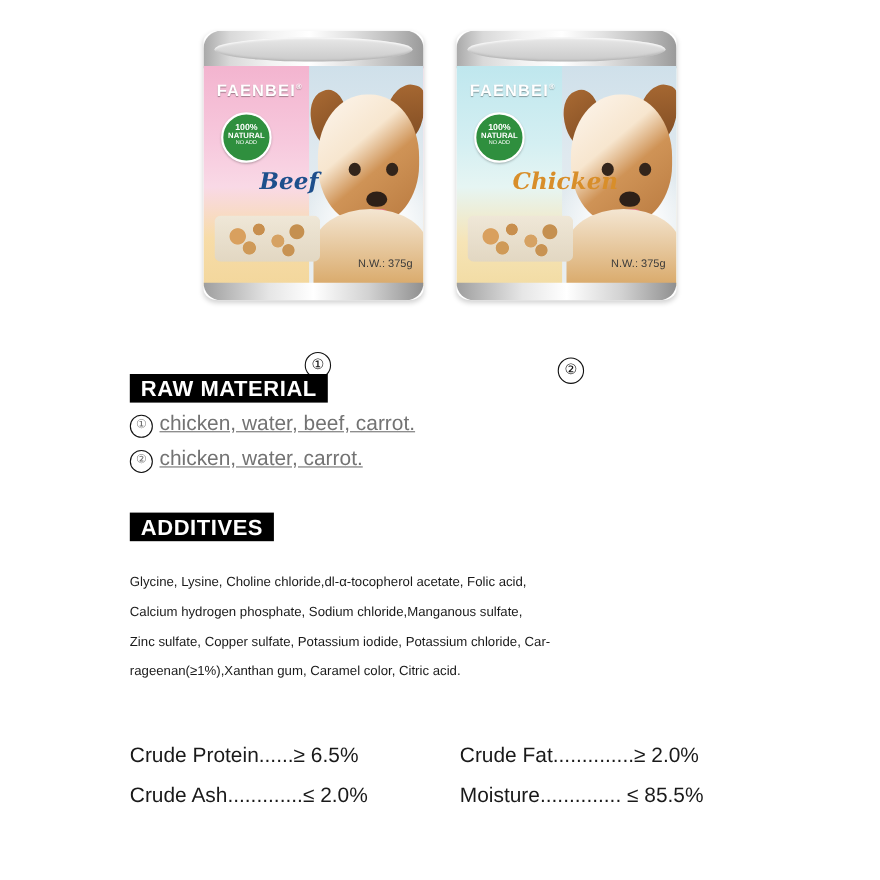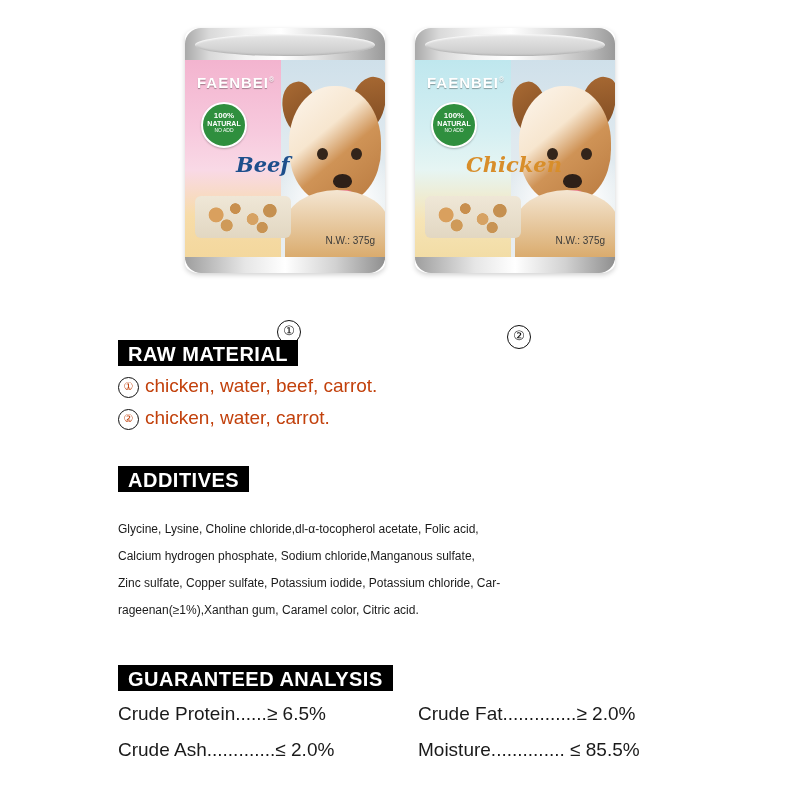--- a/index.html
+++ b/index.html
@@ -247,23 +247,24 @@
     font-weight: bold;
     font-size: 20px;
     letter-spacing: .5px;
     padding: 3px 10px 0 10px;
   }
   .blk { position: absolute; }
 
   #raw-material-block { left: 118px; top: 340px; }
   #raw-material-block .line {
     font-size: 19px;
-    color: #c2410c;
+    color: #737373;
     margin-top: 9px;
     white-space: nowrap;
+    text-decoration: underline;
   }
   .inline-num {
     display: inline-block;
     width: 19px; height: 19px;
     border: 1.3px solid #111;
     border-radius: 50%;
     font-size: 11px;
     line-height: 17px;
     text-align: center;
     margin-right: 6px;
@@ -377,21 +378,20 @@
   <div class="section-title">ADDITIVES</div>
   <div class="body">
     <div>Glycine, Lysine, Choline chloride,dl-α-tocopherol acetate, Folic acid,</div>
     <div>Calcium hydrogen phosphate,  Sodium chloride,Manganous sulfate,</div>
     <div>Zinc sulfate, Copper sulfate, Potassium iodide, Potassium chloride, Car-</div>
     <div>rageenan(≥1%),Xanthan gum, Caramel color, Citric acid.</div>
   </div>
 </div>
 
 <div class="blk" id="analysis-block">
-  <div class="section-title">GUARANTEED ANALYSIS</div>
   <div class="analysis-grid">
     <div>Crude Protein......≥ 6.5%</div>
     <div>Crude Fat..............≥ 2.0%</div>
     <div>Crude Ash.............≤ 2.0%</div>
     <div>Moisture.............. ≤ 85.5%</div>
     <div></div>
   </div>
 </div>
 
 </body></html>

